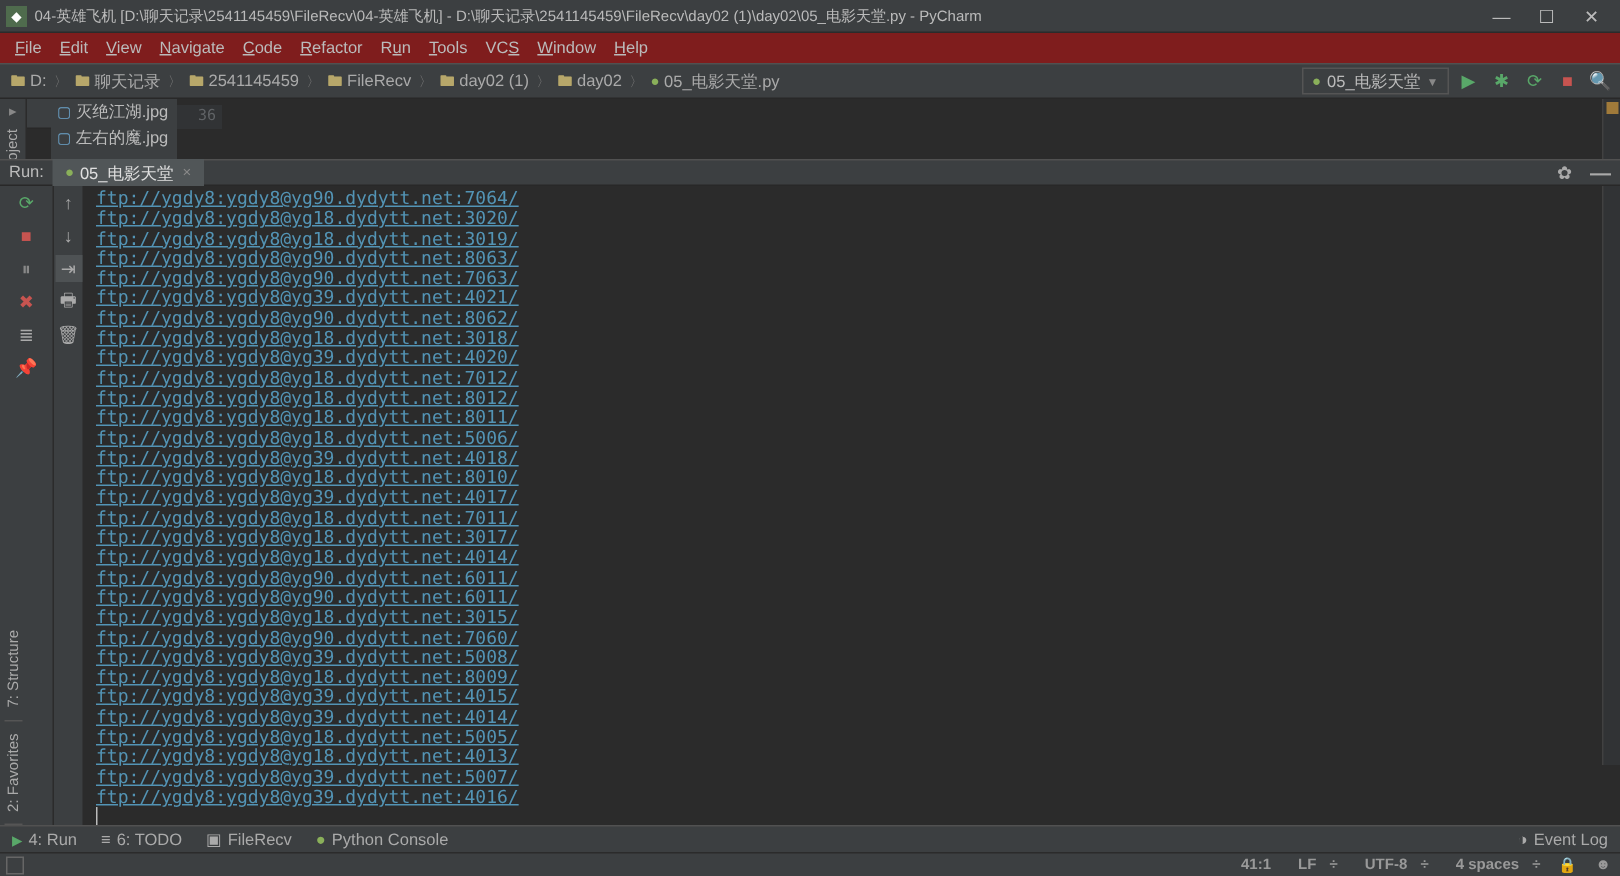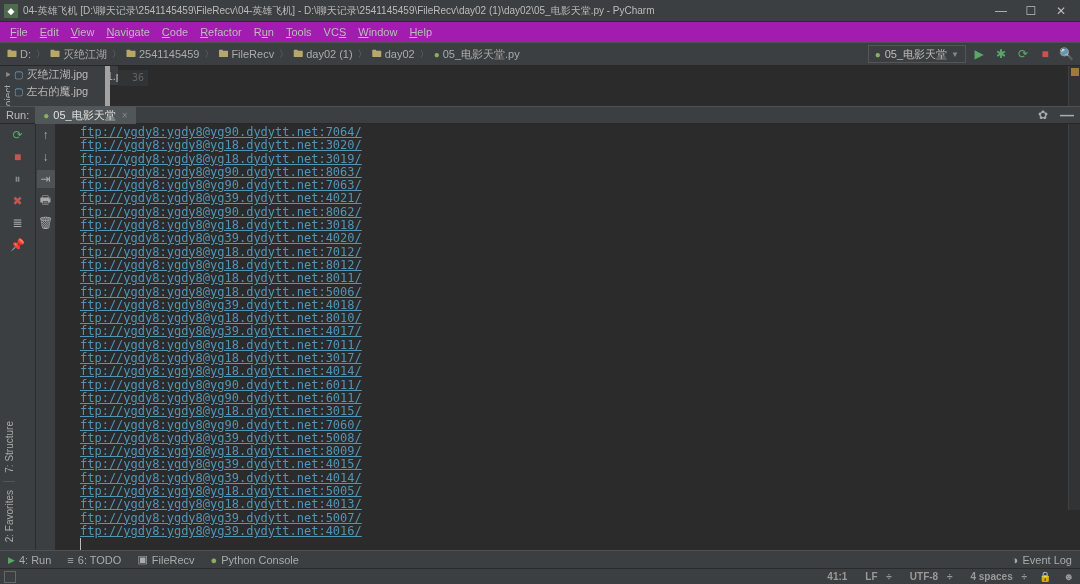--- a/index.html
+++ b/index.html
@@ -2,21 +2,21 @@
 <html><head>
 <meta charset="utf-8">
 <style>
   * { margin:0; padding:0; box-sizing:border-box; }
   html,body { width:1080px; height:584px; background:#2b2b2b; font-family:"Segoe UI",Arial,sans-serif; font-size:11px; color:#bbbbbb; overflow:hidden; }
   .titlebar { height:22px; background:#3c3f41; display:flex; align-items:center; padding:0 4px; border-bottom:1px solid #2b2b2b; }
   .titlebar .icon { width:14px; height:14px; background:#4f6b4d; margin-right:5px; display:flex; align-items:center; justify-content:center; font-size:9px; color:#fff;}
   .titlebar .t { flex:0 0 auto; color:#bbbbbb; font-size:10px; }
   .titlebar .spacer { flex:1; }
   .tctrl { width:30px; height:22px; display:flex; align-items:center; justify-content:center; color:#bbbbbb; font-size:12px; }
-  .menubar { height:20px; background:#a21caf; display:flex; align-items:center; padding:0 4px; color:#bbbbbb; }
+  .menubar { height:20px; background:#7f1d1d; display:flex; align-items:center; padding:0 4px; color:#bbbbbb; }
   .menubar span { padding:0 6px; font-size:11px; }
   .menubar span u { text-decoration:underline; }
   .navbar { height:24px; background:#3c3f41; display:flex; align-items:center; padding:0 4px; border-top:1px solid #515151; border-bottom:1px solid #282828; }
   .navbar .crumb { display:flex; align-items:center; color:#aaaaaa; font-size:11px; padding:0 3px; }
   .navbar .crumb .ic { margin-right:3px; font-size:10px; color:#b7a76a; }
   .navbar .sep { color:#777; padding:0 2px; font-size:9px; }
   .navbar .right { margin-left:auto; display:flex; align-items:center; gap:4px; }
   .rcfg { display:flex; align-items:center; height:18px; background:#3c3f41; border:1px solid #555; padding:0 6px; font-size:11px; color:#bbb; }
   .rcfg .py { color:#8ab05a; margin-right:4px; font-size:10px;}
   .rcfg .caret { margin-left:4px; color:#888; font-size:8px; }
@@ -24,21 +24,21 @@
   .green { color:#59a869; }
   .redsq { color:#c75450; }
   .tabstrip { height:20px; background:#3c3f41; display:flex; align-items:center; border-bottom:1px solid #282828; padding-left:55px; }
   .ftab { display:flex; align-items:center; height:20px; padding:0 8px; font-size:11px; color:#bbbbbb; border-right:1px solid #2b2b2b; }
   .ftab.active { background:#515658; color:#ffffff; }
   .ftab .py { color:#8ab05a; margin-right:4px; font-size:10px; }
   .ftab .x { margin-left:6px; color:#8a8a8a; font-size:10px; }
   .projstrip { position:absolute; left:0; top:66px; width:18px; height:120px; background:#3c3f41; border-right:1px solid #2b2b2b; display:flex; flex-direction:column; align-items:center; }
   .projstrip .lbl { writing-mode:vertical-rl; transform:rotate(180deg); font-size:10px; color:#aaaaaa; padding:6px 0; }
   .projstrip .pin { color:#888; font-size:10px; margin-top:2px;}
-  .ptree { position:absolute; left:10px; top:66px; width:100px; background:#3c3f41; border-right:5px solid #a3a3a3; height:40px; font-size:11px; color:#bbbbbb; overflow:hidden;}
+  .ptree { position:absolute; left:34px; top:66px; width:100px; background:#3c3f41; border-right:5px solid #a3a3a3; height:40px; font-size:11px; color:#bbbbbb; overflow:hidden;}
   .ptree .row { padding:1px 4px; white-space:nowrap; }
   .ptree .ic { color:#6ba3c9; margin-right:3px; font-size:10px;}
   .rightgutter { position:absolute; right:0; top:66px; width:12px; height:444px; background:#313335; border-left:1px solid #414141; }
   .rightgutter .warn { position:absolute; top:2px; right:1px; width:8px; height:8px; background:#a07a3a; }
   .codeline { position:absolute; left:118px; top:66px; right:12px; height:40px; background:#2b2b2b; font-family:Consolas,monospace; font-size:12px; }
   .codeline .gnum { position:absolute; left:0; top:4px; width:30px; text-align:right; color:#606366; background:#313335; height:16px; line-height:16px; padding-right:4px; font-size:10px;}
   .codeline .txt { position:absolute; left:120px; top:3px; color:#a9b7c6; white-space:pre;}
   .codeline .txt .num { color:#6897bb; }
   .bcrumb2 { position:absolute; left:118px; top:86px; right:12px; height:20px; background:#3c3f41; display:flex; align-items:center; font-size:11px; color:#aaaaaa; border-top:1px solid #2b2b2b;margin-top:46px;}
   .bcrumb2 span { padding:0 6px; }
@@ -50,21 +50,21 @@
   .runhdr .rtab .x { margin-left:6px; color:#8a8a8a; font-size:10px;}
   .runhdr .rspace { flex:1; }
   .runhdr .gear { padding:0 6px; color:#aaaaaa; font-size:12px;}
   .runhdr .min  { padding:0 6px; color:#aaaaaa; font-size:14px; font-weight:bold;}
   .runleft { position:absolute; left:0; top:124px; width:36px; bottom:34px; background:#3c3f41; border-right:1px solid #2b2b2b; display:flex; flex-direction:column; }
   .runleft2 { position:absolute; left:36px; top:124px; width:20px; bottom:34px; background:#3c3f41; border-right:1px solid #2b2b2b; display:flex; flex-direction:column; align-items:center; }
   .rb { width:18px; height:18px; margin:2px auto; display:flex; align-items:center; justify-content:center; font-size:12px; color:#aaaaaa; }
   .rb.green { color:#59a869; }
   .rb.red { color:#c75450; }
   .rb.sel { background:#4e5254; }
-  .console { position:absolute; left:56px; top:124px; right:12px; bottom:34px; background:#2b2b2b; font-family:Consolas,monospace; font-size:12px; line-height:13.3px; padding:2px 24px; overflow:hidden;}
+  .console { position:absolute; left:56px; top:124px; right:12px; bottom:34px; background:#2b2b2b; font-family:Consolas,monospace; font-size:12px; line-height:13.3px; padding:2px 8px; overflow:hidden;}
   .console a { color:#5394b5; text-decoration:underline; display:block; white-space:pre;}
   .caretline { display:inline-block; width:1px; height:12px; background:#bbbbbb; margin-left:0px;}
   .leftstack { position:absolute; left:0; top:300px; width:18px; bottom:16px; background:#3c3f41; display:flex; flex-direction:column; align-items:center; justify-content:flex-end;}
   .leftstack .vlbl { writing-mode:vertical-rl; transform:rotate(180deg); font-size:10px; color:#aaaaaa; padding:6px 0; }
   .bottombar { position:absolute; left:0; right:0; bottom:16px; height:18px; background:#3c3f41; display:flex; align-items:center; border-top:1px solid #515151; font-size:11px; color:#aaaaaa; }
   .bottombar .bt { padding:0 8px; display:flex; align-items:center; gap:4px;}
   .bottombar .play { color:#59a869; font-size:9px;}
   .bottombar .spacer { flex:1; }
   .statusbar { position:absolute; left:0; right:0; bottom:0; height:16px; background:#3c3f41; display:flex; align-items:center; border-top:1px solid #2b2b2b; font-size:10px; color:#999; }
   .statusbar .sq { width:12px; height:12px; border:1px solid #666; margin:0 4px; }
@@ -99,21 +99,21 @@
 </div>
 
 <div class="navbar">
   <div class="crumb">
       <span class="ic">🖿</span>
       <span>D:</span>
     </div>
   <div class="sep">〉</div>
   <div class="crumb">
       <span class="ic">🖿</span>
-      <span>灭绝江湖</span>
+      <span>聊天记录</span>
     </div>
   <div class="sep">〉</div>
   <div class="crumb">
       <span class="ic">🖿</span>
       <span>2541145459</span>
     </div>
   <div class="sep">〉</div>
   <div class="crumb">
       <span class="ic">🖿</span>
       <span>FileRecv</span>

